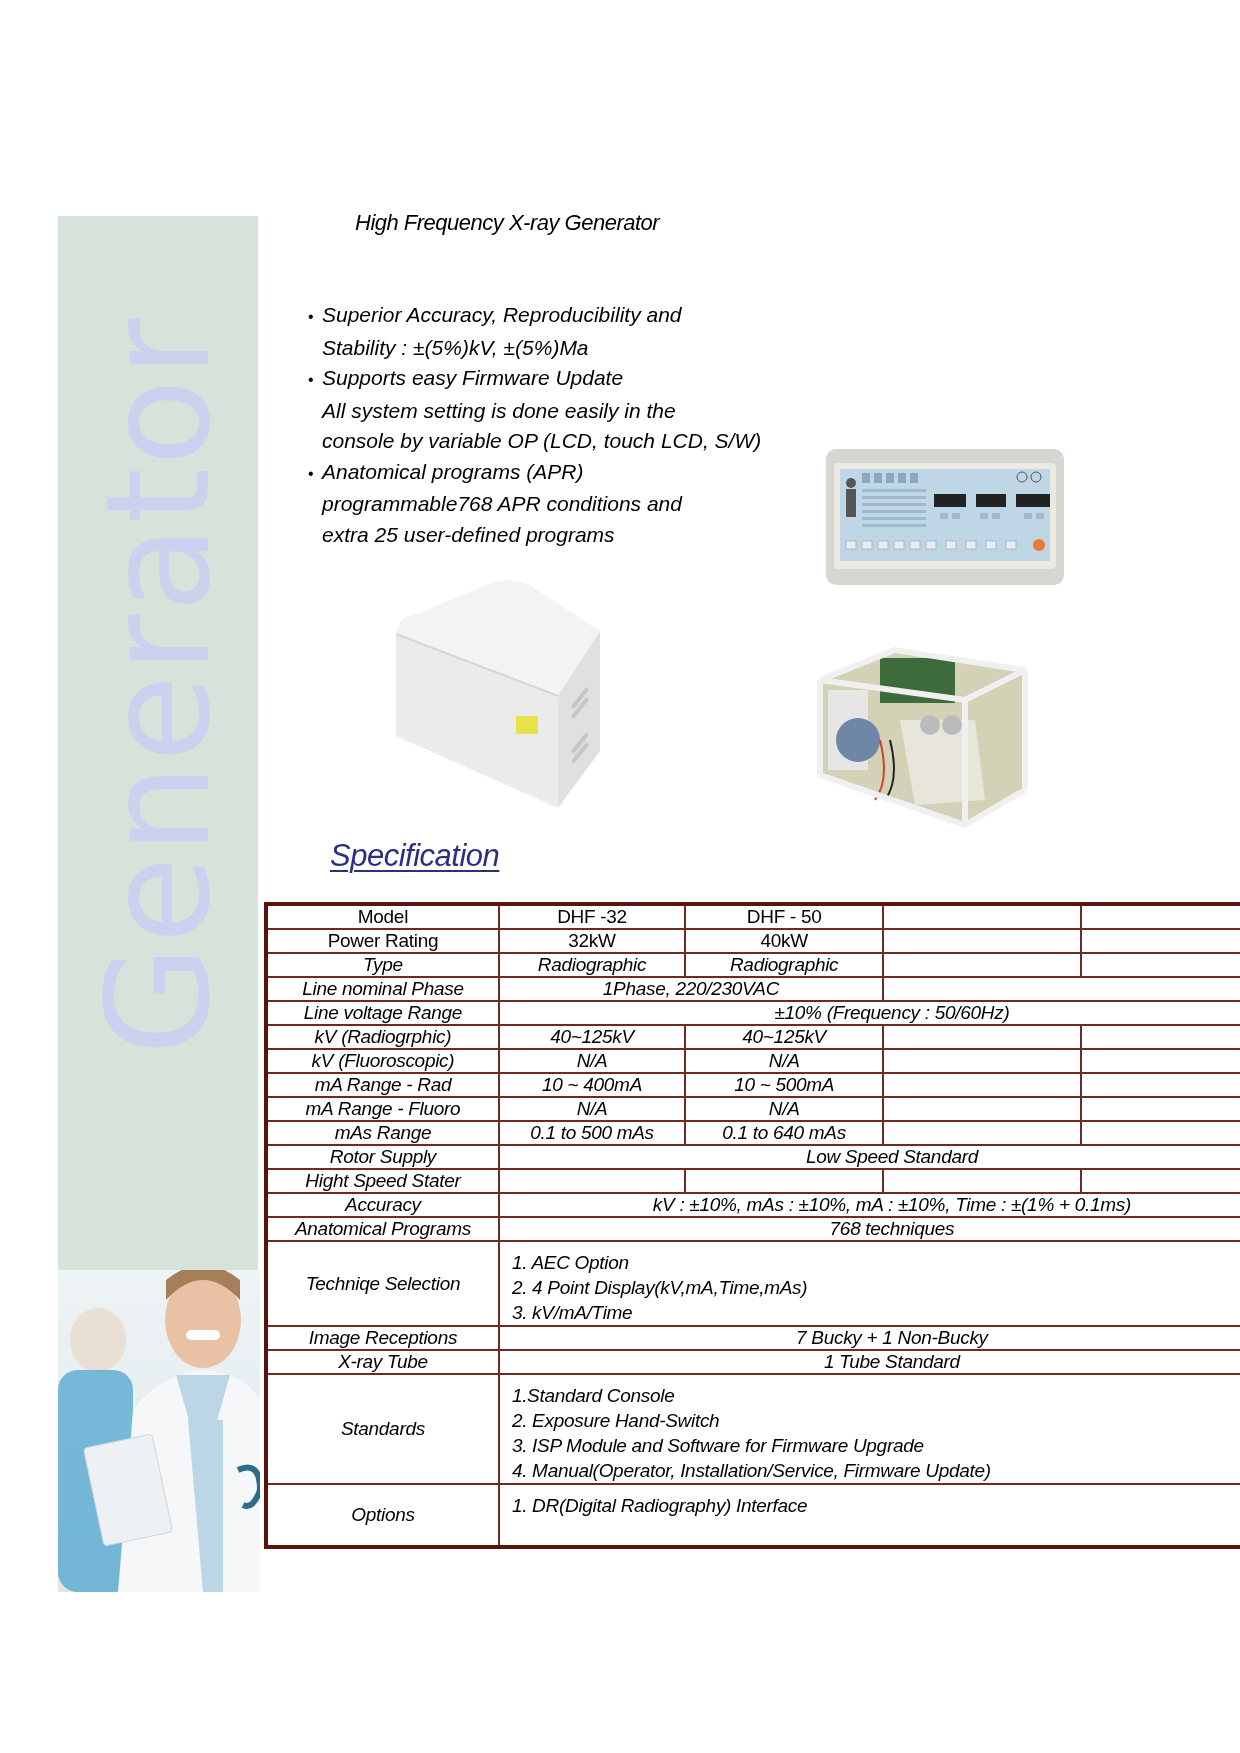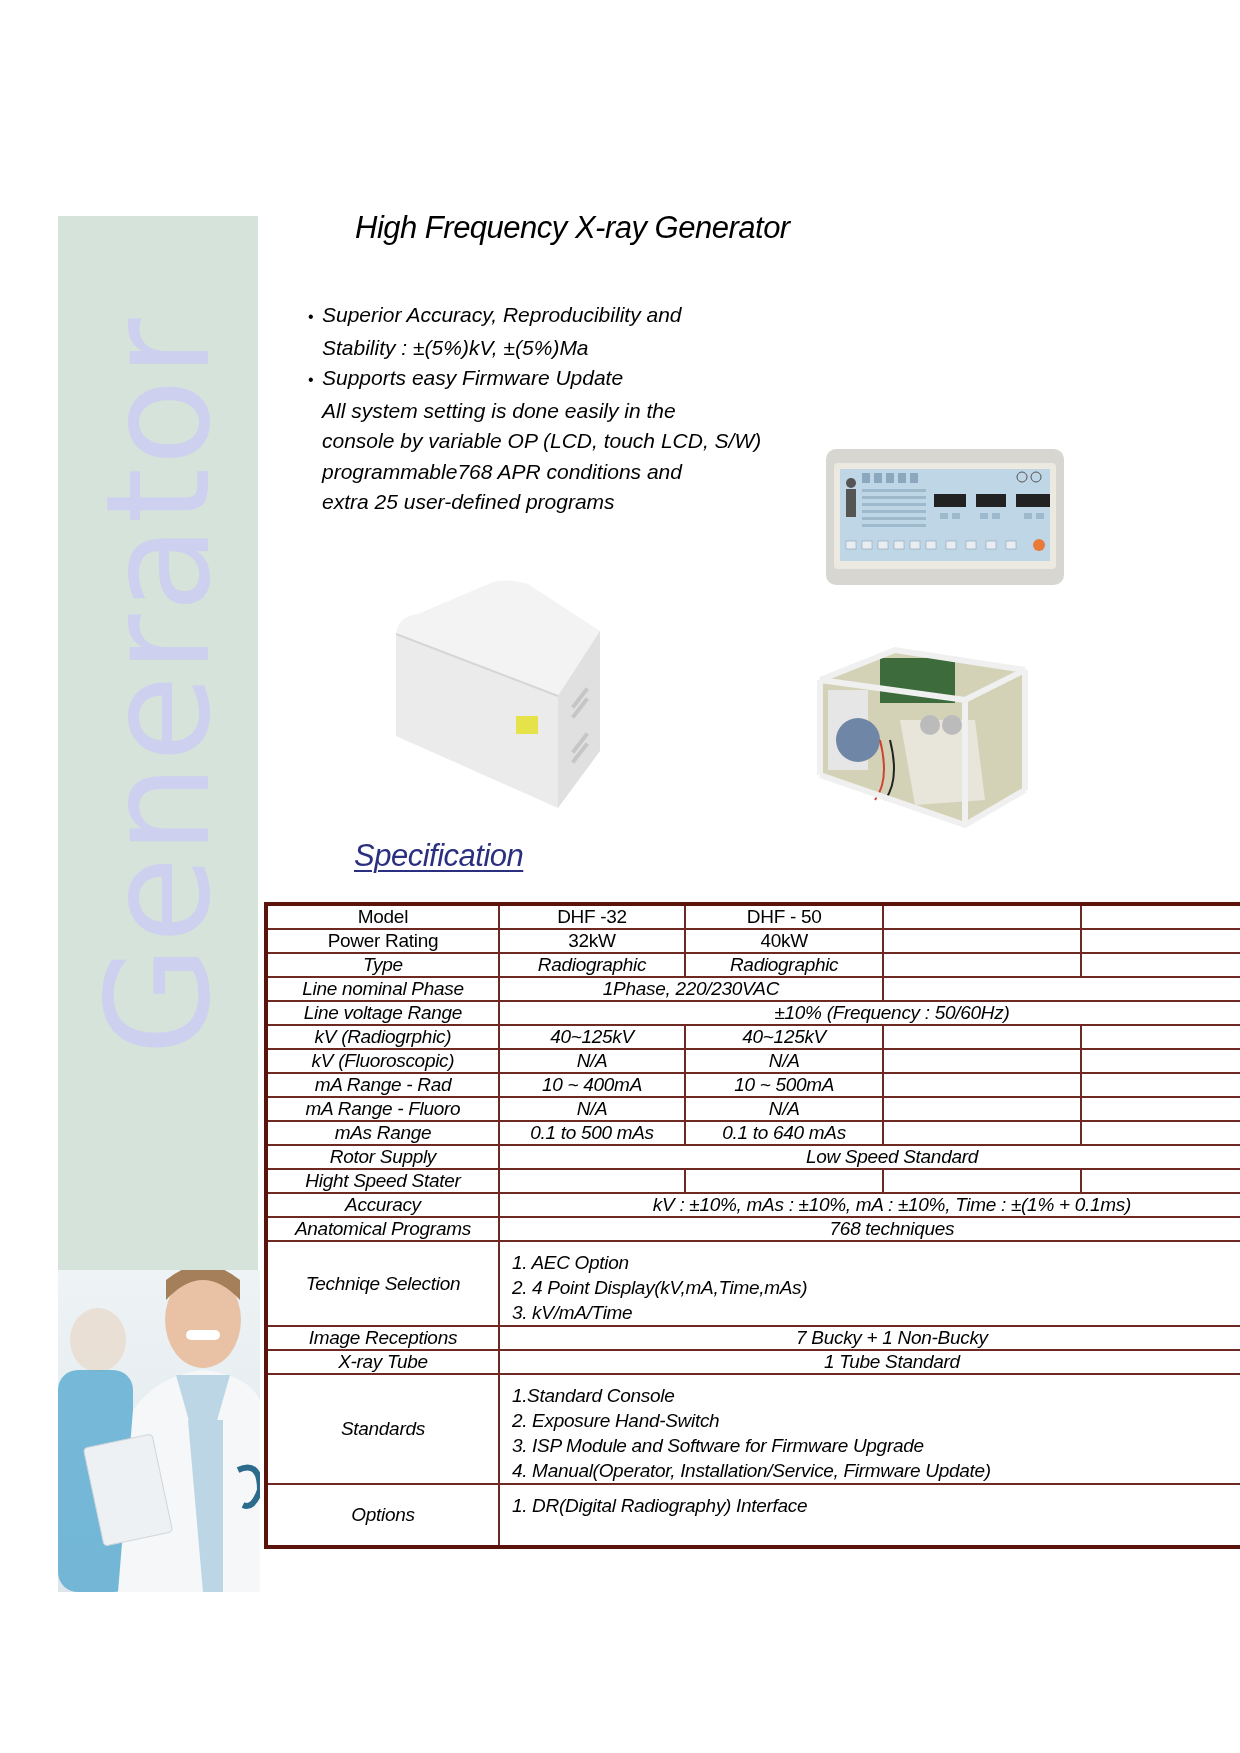--- a/index.html
+++ b/index.html
@@ -5,34 +5,34 @@
   html, body { margin:0; padding:0; }
   body { width:1240px; height:1753px; background:#ffffff; position:relative; overflow:hidden;
          font-family:"Liberation Sans", sans-serif; color:#000; }
 
   .sidebar { position:absolute; left:58px; top:216px; width:200px; height:1376px; background:#d6e3da; overflow:hidden; }
   .sidebar-word { position:absolute; left:100px; top:470px; transform:translate(-50%,-50%) rotate(-90deg);
                   font-family:"DejaVu Sans", sans-serif; font-size:142px; color:#cdd0ee; white-space:nowrap; letter-spacing:2px; }
   .doctor-photo { position:absolute; left:58px; top:1270px; width:202px; height:322px; overflow:hidden;
                   background:linear-gradient(180deg,#eef3f5 0%,#e4ecef 60%,#dde6ea 100%); }
 
-  .title { position:absolute; left:355px; top:210px; font-size:31px; font-style:italic; letter-spacing:-0.5px; }
+  .title { position:absolute; left:355px; top:210px; font-size:22px; font-style:italic; letter-spacing:-0.5px; }
 
   .features { position:absolute; left:280px; top:300px; font-size:21px; font-style:italic; line-height:30.5px;margin-left:28px; }
   .feat-line { white-space:nowrap; }
   .bullet { display:inline-block; width:14px; font-style:normal; font-size:16px; }
   .indent { padding-left:14px; }
 
   .console-photo { position:absolute; left:826px; top:449px; width:238px; height:136px; border-radius:10px;
                    background:#d8d6d0; overflow:hidden; }
   .gen-photo { position:absolute; left:388px; top:576px; width:222px; height:238px; }
   .internal-photo { position:absolute; left:800px; top:640px; width:232px; height:190px; }
 
   .spec-heading { position:absolute; left:330px; top:838px; font-size:31px; font-style:italic; color:#2b2f7f;
-                  text-decoration:underline; text-decoration-thickness:2px; text-underline-offset:4px; letter-spacing:-0.5px;margin-left:24px; }
+                  text-decoration:underline; text-decoration-thickness:2px; text-underline-offset:4px; letter-spacing:-0.5px; }
 
   table.spec { position:absolute; left:264px; top:902px; width:1024px; border-collapse:collapse;
                border:4px solid #5b140c; font-size:19px; table-layout:fixed; }
   table.spec td { border:2px solid #6e2a22; height:22px; padding:0 2px; text-align:center; font-style:italic;
                   white-space:nowrap; line-height:22px; letter-spacing:-0.3px; }
   table.spec tr.hdr td { font-style:normal; }
   table.spec td.multi { text-align:left; padding-left:12px; line-height:25px; vertical-align:top; padding-top:8px; }
   .col0 { width:200px; } .col1 { width:160px; } .col2 { width:170px; } .col3 { width:170px; } .col4 { width:176px; }
 </style>
 </head>
@@ -63,20 +63,21 @@
   <div>
     <div class="feat-line"><span class="bullet">•</span><span>Superior Accuracy, Reproducibility and</span></div>
     <div class="feat-line indent">Stability : ±(5%)kV, ±(5%)Ma</div>
   </div>
   <div>
     <div class="feat-line"><span class="bullet">•</span><span>Supports easy Firmware Update</span></div>
     <div class="feat-line indent">All system setting is done easily in the</div>
     <div class="feat-line indent">console by variable OP  (LCD, touch LCD, S/W)</div>
   </div>
   <div>
+    <div class="feat-line"><span class="bullet">•</span><span>Anatomical programs (APR)</span></div>
     <div class="feat-line indent">programmable768 APR conditions and</div>
     <div class="feat-line indent">extra 25 user-defined programs</div>
   </div>
 </div>
 
 <div class="console-photo">
   <svg width="238" height="136" viewBox="0 0 238 136">
     <rect x="8" y="14" width="222" height="106" rx="4" fill="#ece9e1"></rect>
     <rect x="14" y="20" width="210" height="92" fill="#bfd6e6"></rect>
     <rect x="20" y="40" width="10" height="28" fill="#555"></rect>

